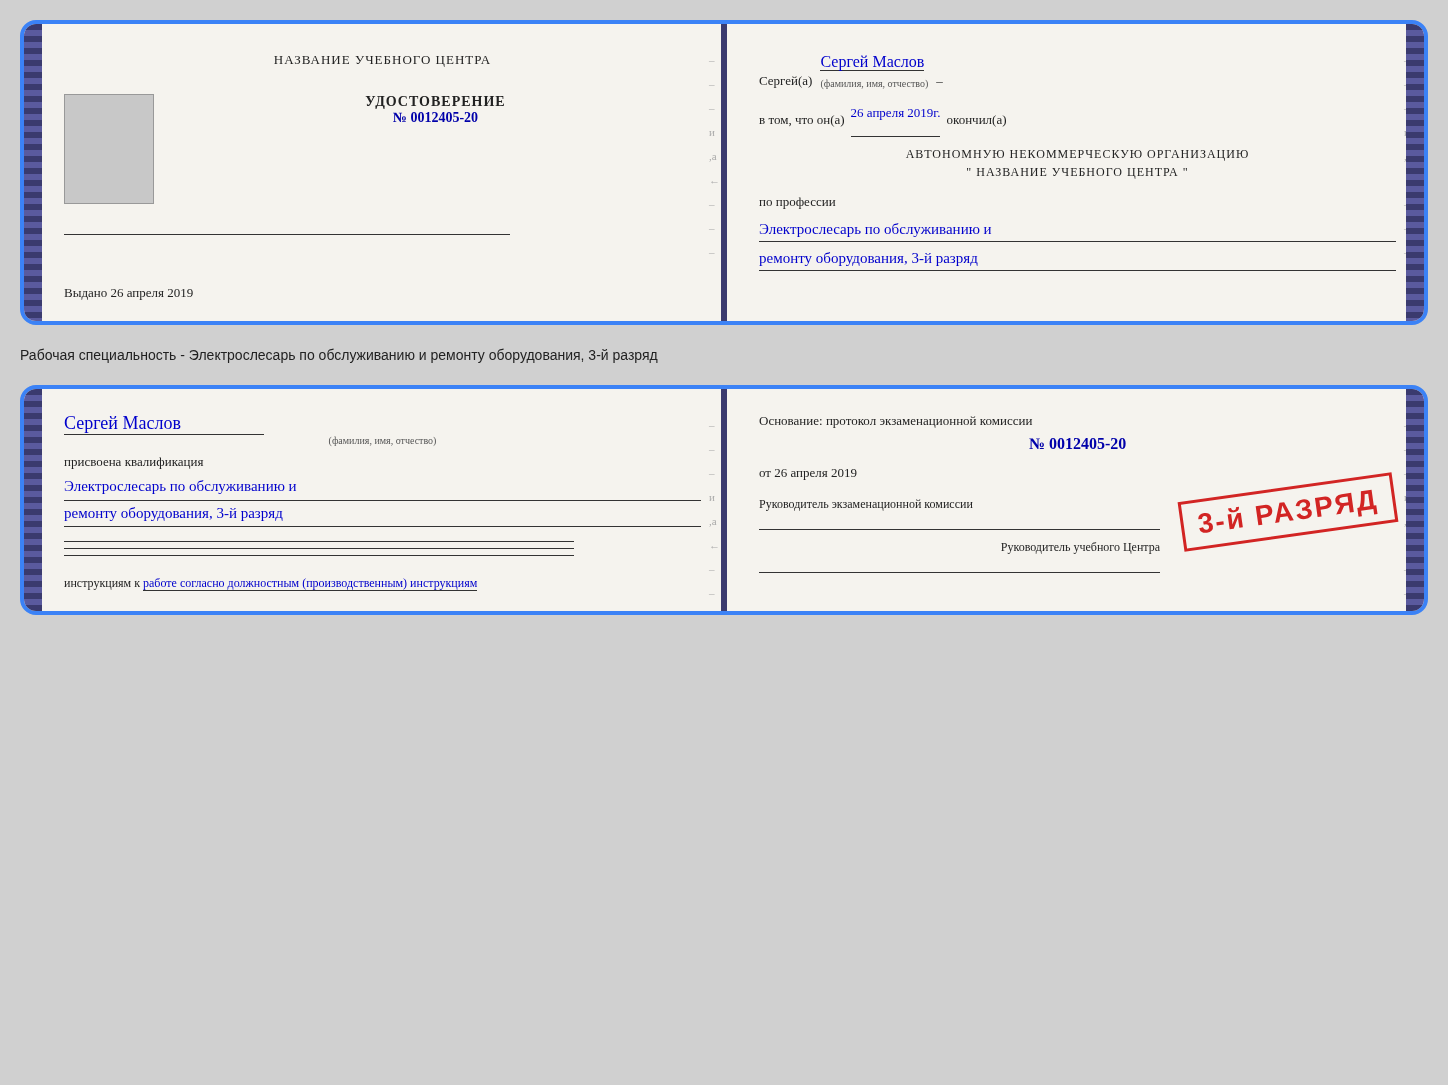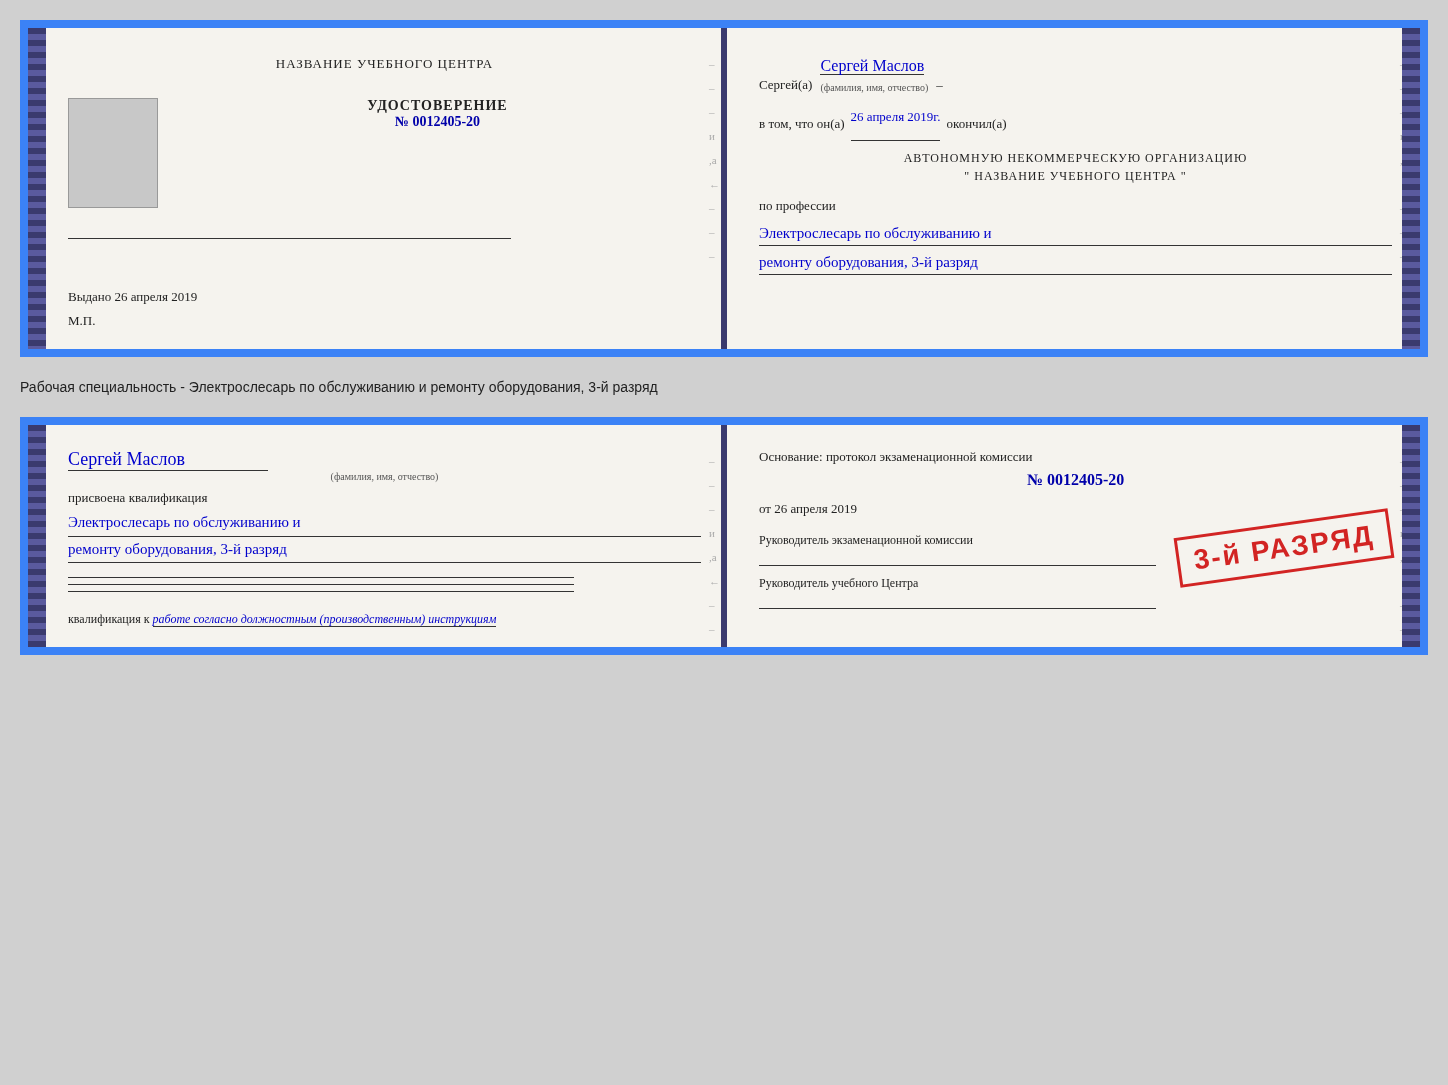--- a/index.html
+++ b/index.html
@@ -13,22 +13,22 @@
 
     .page-wrapper {
       display: flex;
       flex-direction: column;
       gap: 18px;
     }
 
     
     .cert-book {
       display: flex;
-      border: 8px solid #3b82f6;
-      border-radius: 0;
+      border: 4px solid #3b82f6;
+      border-radius: 16px;
       background: #f5f3ee;
       position: relative;
       overflow: hidden;
     }
 
     .cert-book::before {
       content: '';
       position: absolute;
       left: 50%;
       top: 0;
@@ -247,21 +247,20 @@
       line-height: 1.7;
     }
 
     .admitted-block {
       margin-top: 20px;
       font-size: 12px;
       color: #222;
     }
 
     .admitted-italic {
-      font-style: italic;
       font-family: 'Segoe Script', 'Comic Sans MS', cursive;
       color: #0000cc;
       border-bottom: 1px solid #333;
     }
 
     
     .basis-block {
       font-size: 13px;
       color: #222;
       margin-bottom: 12px;
@@ -301,20 +300,21 @@
       margin-top: -10px;
       font-family: Arial, sans-serif;
       opacity: 0.85;
       position: relative;
     }
 
     .director-block {
       font-size: 12px;
       color: #222;
       margin-top: 10px;
+      text-align: right;
     }
 
     .dashes-right {
       position: absolute;
       right: 12px;
       top: 30px;
       bottom: 30px;
       width: 8px;
       display: flex;
       flex-direction: column;
@@ -362,21 +362,20 @@
         </div>
       </div>
 
       <div style="margin-top: 30px; border-bottom: 1px solid #333; width: 70%;"></div>
 
       <div class="cert-issued">
         <span class="issued-label">Выдано</span>
         <span class="inline-date-hw">26 апреля 2019</span>
       </div>
 
-      <div class="cert-mp">М.П.</div>
 
       <div class="dashes-right">
         <span class="dash-mark">–</span>
         <span class="dash-mark">–</span>
         <span class="dash-mark">–</span>
         <span class="dash-mark">и</span>
         <span class="dash-mark">,а</span>
         <span class="dash-mark">←</span>
         <span class="dash-mark">–</span>
         <span class="dash-mark">–</span>
@@ -447,21 +446,21 @@
       <span class="qualification-hw">Электрослесарь по обслуживанию и</span>
       <span class="qualification-hw">ремонту оборудования, 3-й разряд</span>
 
       <div style="margin-top:14px; display:flex; flex-direction:column; gap:6px;">
         <div style="border-bottom:1px solid #333; width:80%;"></div>
         <div style="border-bottom:1px solid #333; width:80%;"></div>
         <div style="border-bottom:1px solid #333; width:80%;"></div>
       </div>
 
       <div class="admitted-block">
-        <span>квалификация к</span>
+        <span>инструкциям к</span>
         <span class="admitted-italic">работе согласно должностным (производственным) инструкциям</span>
       </div>
 
       <div class="dashes-right">
         <span class="dash-mark">–</span>
         <span class="dash-mark">–</span>
         <span class="dash-mark">–</span>
         <span class="dash-mark">и</span>
         <span class="dash-mark">,а</span>
         <span class="dash-mark">←</span>

